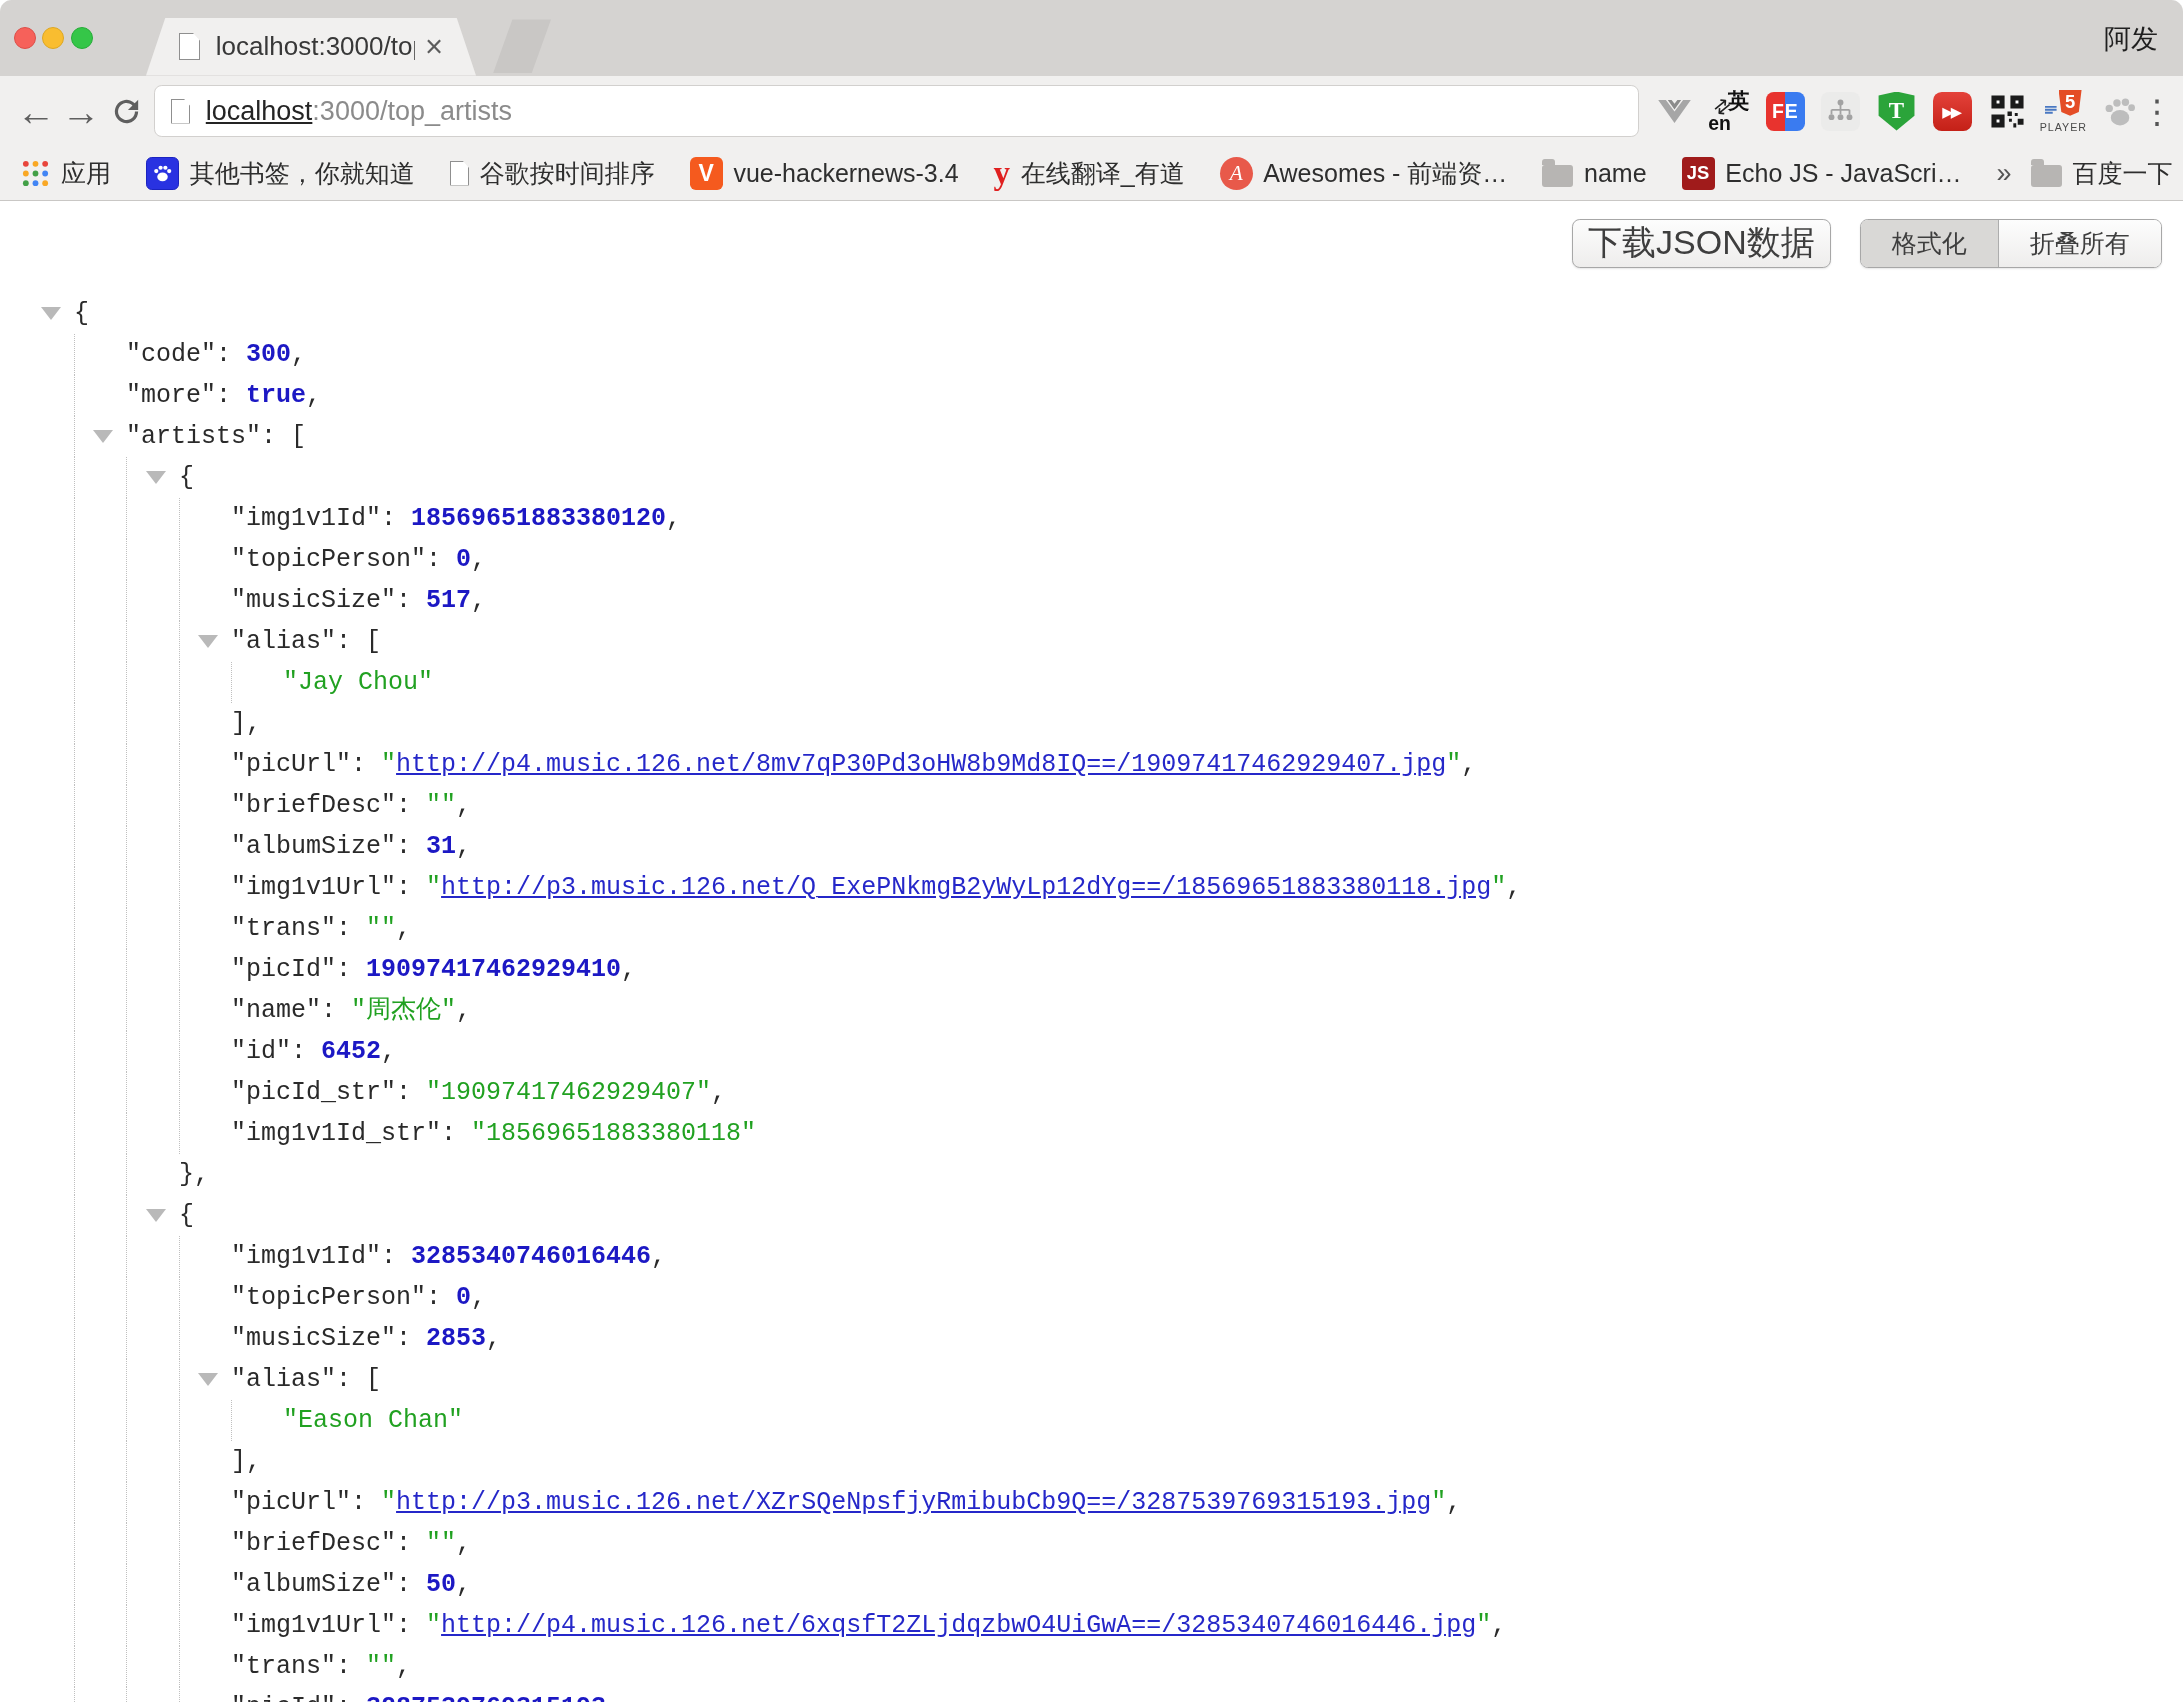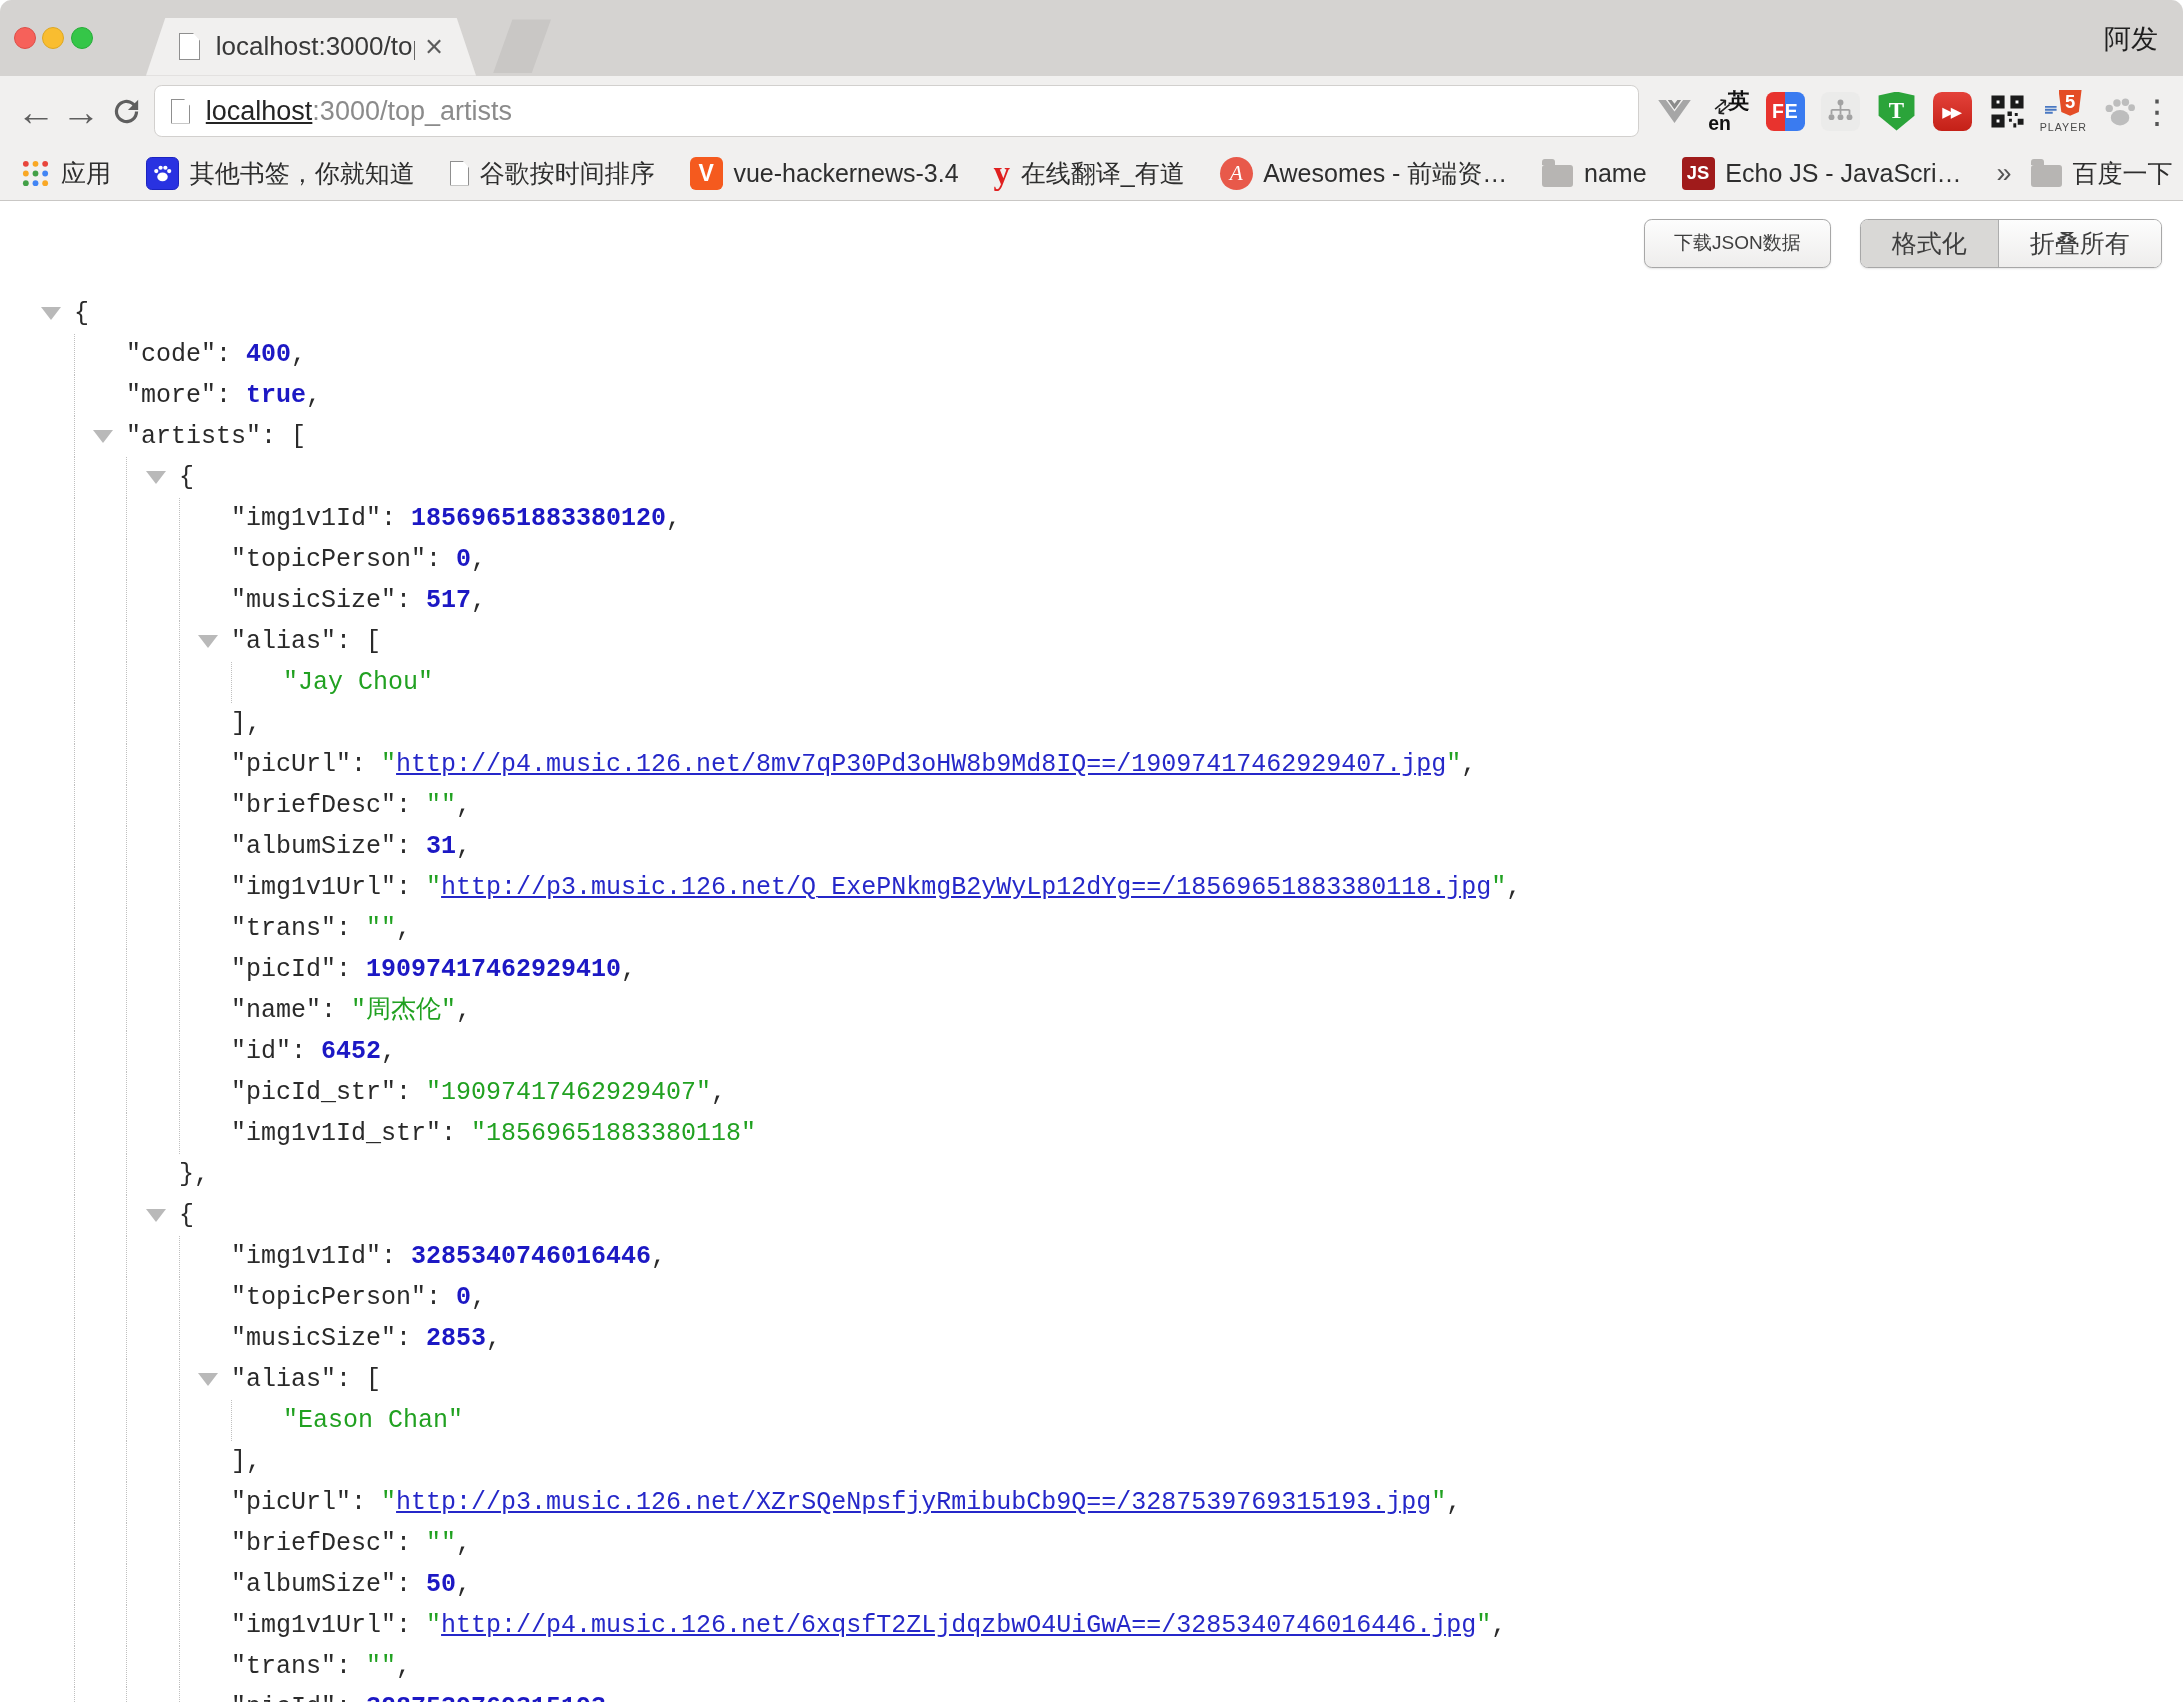--- a/index.html
+++ b/index.html
@@ -78,21 +78,21 @@
   .jsred{background:#a01b1b;color:#fff;font-weight:bold;font-size:18.4px;border-radius:3.9px;}
   .folder{width:31px;height:21.3px;background:#b7b5b3;border-radius:2.9px;position:relative;margin-top:5.8px;flex:none;}
   .folder::before{content:'';position:absolute;top:-5.8px;left:0;width:12.6px;height:5.8px;background:#b7b5b3;border-radius:2.9px 2.9px 0 0;}
   .bm-doc{width:19.4px;height:25px;}
   .bm-right{margin-left:auto;display:flex;align-items:center;gap:19.4px;}
   .chev{font-size:27px;color:#555;}
 
   
   .page{flex:1;background:#fff;overflow:hidden;position:relative;}
   .actions{display:flex;justify-content:flex-end;align-items:center;gap:29px;margin:17.5px 21.3px 0 0;}
-  .btn{height:49px;padding:0 29px;font-size:19px;color:#3e3e3e;display:flex;align-items:center;
+  .btn{height:49px;padding:0 15px;font-size:34px;color:#3e3e3e;display:flex;align-items:center;
        background:linear-gradient(#fdfdfd,#eeedec);border:1.9px solid #a7a7a7;border-radius:7.8px;
        box-shadow:0 1px 1.9px rgba(0,0,0,.10);box-sizing:border-box;}
   .seg{display:flex;border:1.9px solid #a7a7a7;border-radius:7.8px;overflow:hidden;height:49px;box-sizing:border-box;
        box-shadow:0 1px 1.9px rgba(0,0,0,.10);}
   .seg-item{padding:0 31px;font-size:25px;color:#3e3e3e;display:flex;align-items:center;}
   .seg-item.active{background:#d9d8d6;}
   .seg-item.normal{background:linear-gradient(#fdfdfd,#eeedec);border-left:1.9px solid #adadad;}
 
   
   .json-view{margin-top:25px;font-family:"Liberation Mono",monospace;font-size:25px;}
@@ -265,21 +265,21 @@
   <div class="page">
     <div class="actions">
       <span class="btn">下载JSON数据</span>
       <span class="seg">
         <span class="seg-item active">格式化</span>
         <span class="seg-item normal">折叠所有</span>
       </span>
     </div>
     <div class="json-view">
         <div class="jline" style="padding-left: 74px;"><span class="tri" style="left: 41px;"></span><span class="tk-p">{</span></div>
-        <div class="jline" style="padding-left: 126px;"><span class="guide" style="left: 74px;"></span><span class="tk-k">"code"</span><span class="tk-p">: </span><span class="tk-n">400</span><span class="tk-p">,</span></div>
+        <div class="jline" style="padding-left: 126px;"><span class="guide" style="left: 74px;"></span><span class="tk-k">"code"</span><span class="tk-p">: </span><span class="tk-n">300</span><span class="tk-p">,</span></div>
         <div class="jline" style="padding-left: 126px;"><span class="guide" style="left: 74px;"></span><span class="tk-k">"more"</span><span class="tk-p">: </span><span class="tk-n">true</span><span class="tk-p">,</span></div>
         <div class="jline" style="padding-left: 126px;"><span class="guide" style="left: 74px;"></span><span class="tri" style="left: 93px;"></span><span class="tk-k">"artists"</span><span class="tk-p">: [</span></div>
         <div class="jline" style="padding-left: 179px;"><span class="guide" style="left: 74px;"></span><span class="guide" style="left: 126px;"></span><span class="tri" style="left: 146px;"></span><span class="tk-p">{</span></div>
         <div class="jline" style="padding-left: 231px;"><span class="guide" style="left: 74px;"></span><span class="guide" style="left: 126px;"></span><span class="guide" style="left: 179px;"></span><span class="tk-k">"img1v1Id"</span><span class="tk-p">: </span><span class="tk-n">18569651883380120</span><span class="tk-p">,</span></div>
         <div class="jline" style="padding-left: 231px;"><span class="guide" style="left: 74px;"></span><span class="guide" style="left: 126px;"></span><span class="guide" style="left: 179px;"></span><span class="tk-k">"topicPerson"</span><span class="tk-p">: </span><span class="tk-n">0</span><span class="tk-p">,</span></div>
         <div class="jline" style="padding-left: 231px;"><span class="guide" style="left: 74px;"></span><span class="guide" style="left: 126px;"></span><span class="guide" style="left: 179px;"></span><span class="tk-k">"musicSize"</span><span class="tk-p">: </span><span class="tk-n">517</span><span class="tk-p">,</span></div>
         <div class="jline" style="padding-left: 231px;"><span class="guide" style="left: 74px;"></span><span class="guide" style="left: 126px;"></span><span class="guide" style="left: 179px;"></span><span class="tri" style="left: 198px;"></span><span class="tk-k">"alias"</span><span class="tk-p">: [</span></div>
         <div class="jline" style="padding-left: 283px;"><span class="guide" style="left: 74px;"></span><span class="guide" style="left: 126px;"></span><span class="guide" style="left: 179px;"></span><span class="guide" style="left: 231px;"></span><span class="tk-s">"Jay Chou"</span></div>
         <div class="jline" style="padding-left: 231px;"><span class="guide" style="left: 74px;"></span><span class="guide" style="left: 126px;"></span><span class="guide" style="left: 179px;"></span><span class="tk-p">],</span></div>
         <div class="jline" style="padding-left: 231px;"><span class="guide" style="left: 74px;"></span><span class="guide" style="left: 126px;"></span><span class="guide" style="left: 179px;"></span><span class="tk-k">"picUrl"</span><span class="tk-p">: </span><span class="tk-s">"</span><a href="#" class="tk-l">http://p4.music.126.net/8mv7qP30Pd3oHW8b9Md8IQ==/19097417462929407.jpg</a><span class="tk-s">"</span><span class="tk-p">,</span></div>

